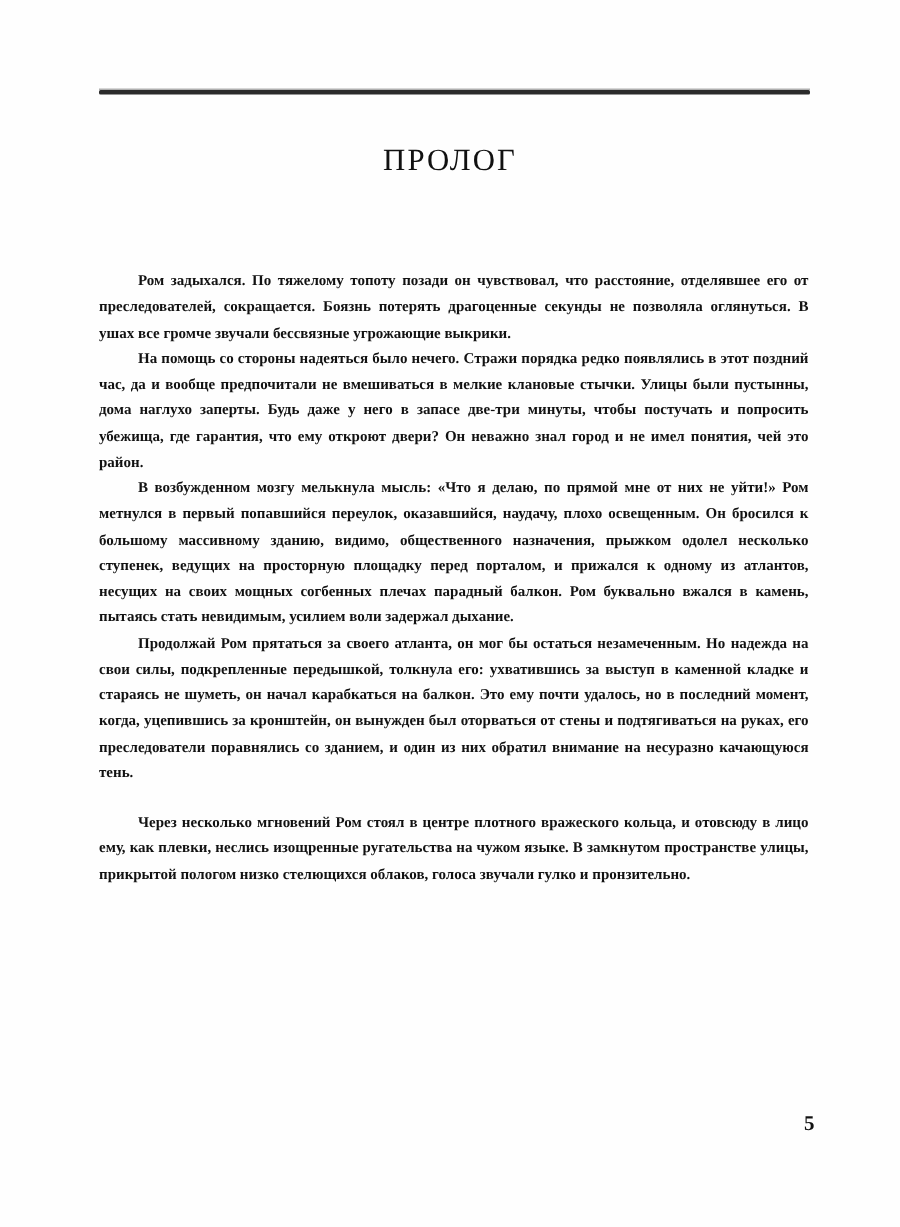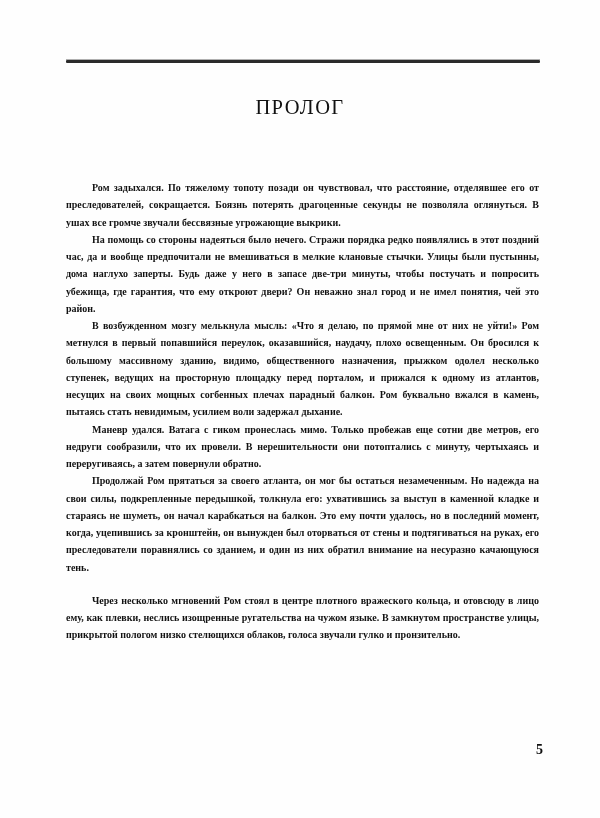--- a/index.html
+++ b/index.html
@@ -97,20 +97,19 @@
 <div class="page">
 
   <div class="chapter-rule"></div>
 
   <h1 class="chapter-title">ПРОЛОГ</h1>
 
   <div class="body-text">
     <p>Ром задыхался. По тяжелому топоту позади он чувствовал, что расстояние, отделявшее его от преследователей, сокращается. Боязнь потерять драгоценные секунды не позволяла оглянуться. В ушах все громче звучали бессвязные угрожающие выкрики.</p>
     <p>На помощь со стороны надеяться было нечего. Стражи порядка редко появлялись в этот поздний час, да и вообще предпочитали не вмешиваться в мелкие клановые стычки. Улицы были пустынны, дома наглухо заперты. Будь даже у него в запасе две-три минуты, чтобы постучать и попросить убежища, где гарантия, что ему откроют двери? Он неважно знал город и не имел понятия, чей это район.</p>
     <p>В возбужденном мозгу мелькнула мысль: «Что я делаю, по прямой мне от них не уйти!» Ром метнулся в первый попавшийся переулок, оказавшийся, наудачу, плохо освещенным. Он бросился к большому массивному зданию, видимо, общественного назначения, прыжком одолел несколько ступенек, ведущих на просторную площадку перед порталом, и прижался к одному из атлантов, несущих на своих мощных согбенных плечах парадный балкон. Ром буквально вжался в камень, пытаясь стать невидимым, усилием воли задержал дыхание.</p>
-    <p>Маневр удался. Ватага с гиком пронеслась мимо. Только пробежав еще сотни две метров, его недруги сообразили, что их провели. В нерешительности они потоптались с минуту, чертыхаясь и переругиваясь, а затем повернули обратно.</p>
     <p>Продолжай Ром прятаться за своего атланта, он мог бы остаться незамеченным. Но надежда на свои силы, подкрепленные передышкой, толкнула его: ухватившись за выступ в каменной кладке и стараясь не шуметь, он начал карабкаться на балкон. Это ему почти удалось, но в последний момент, когда, уцепившись за кронштейн, он вынужден был оторваться от стены и подтягиваться на руках, его преследователи поравнялись со зданием, и один из них обратил внимание на несуразно качающуюся тень.</p>
     <p>Через несколько мгновений Ром стоял в центре плотного вражеского кольца, и отовсюду в лицо ему, как плевки, неслись изощренные ругательства на чужом языке. В замкнутом пространстве улицы, прикрытой пологом низко стелющихся облаков, голоса звучали гулко и пронзительно.</p>
   </div>
 
   <div class="folio">5</div>
 
 </div>
 
 </body></html>

